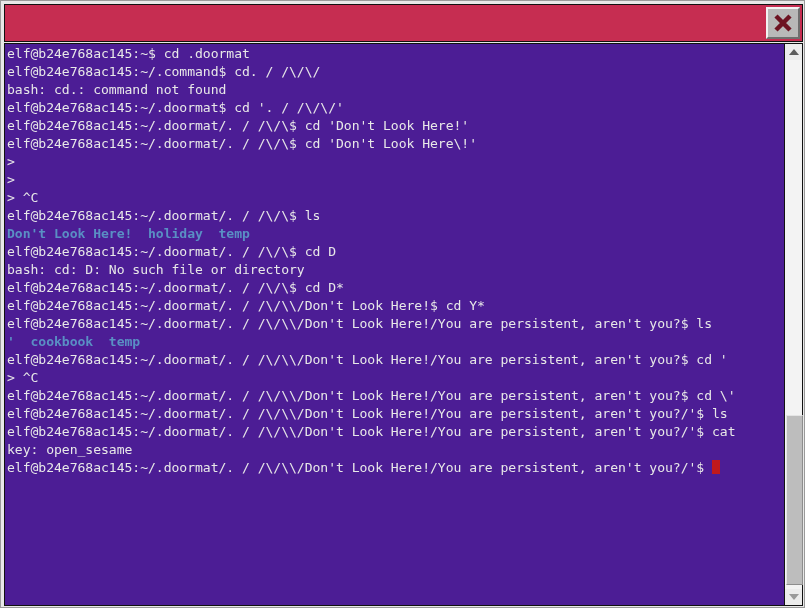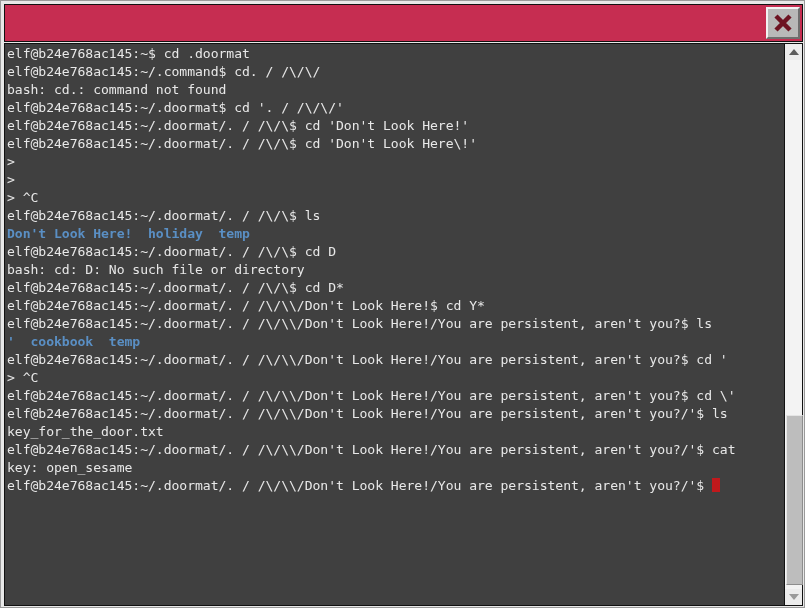--- a/index.html
+++ b/index.html
@@ -65,21 +65,21 @@
     top: 42px;
     width: 799px;
     height: 563px;
     box-sizing: border-box;
     background: #0f0f0f;
     border: 1px solid #111111;
     display: flex;
   }
   #screen {
     flex: 1 1 auto;
-    background: #404040;
+    background: #4c1d95;
     overflow: hidden;
     padding: 1px 0 0 2px;
     box-sizing: border-box;
   }
   .row {
     font-family: "DejaVu Sans Mono", monospace;
     font-size: 13.1px;
     line-height: 18px;
     height: 18px;
     white-space: pre;
@@ -177,21 +177,20 @@
         <div class="row"><span class="c-out">elf@b24e768ac145:~/.doormat/. / /\/\$ cd D</span></div>
         <div class="row"><span class="c-out">bash: cd: D: No such file or directory</span></div>
         <div class="row"><span class="c-out">elf@b24e768ac145:~/.doormat/. / /\/\$ cd D*</span></div>
         <div class="row"><span class="c-out">elf@b24e768ac145:~/.doormat/. / /\/\\/Don't Look Here!$ cd Y*</span></div>
         <div class="row"><span class="c-out">elf@b24e768ac145:~/.doormat/. / /\/\\/Don't Look Here!/You are persistent, aren't you?$ ls</span></div>
         <div class="row"><span class="c-dir">'  cookbook  temp</span></div>
         <div class="row"><span class="c-out">elf@b24e768ac145:~/.doormat/. / /\/\\/Don't Look Here!/You are persistent, aren't you?$ cd '</span></div>
         <div class="row"><span class="c-out">&gt; ^C</span></div>
         <div class="row"><span class="c-out">elf@b24e768ac145:~/.doormat/. / /\/\\/Don't Look Here!/You are persistent, aren't you?$ cd \'</span></div>
         <div class="row"><span class="c-out">elf@b24e768ac145:~/.doormat/. / /\/\\/Don't Look Here!/You are persistent, aren't you?/'$ ls</span></div>
-        <div class="row"><span class="c-out">key_for_the_door.txt</span></div>
         <div class="row"><span class="c-out">elf@b24e768ac145:~/.doormat/. / /\/\\/Don't Look Here!/You are persistent, aren't you?/'$ cat</span></div>
         <div class="row"><span class="c-out">key: open_sesame</span></div>
         <div class="row"><span class="c-out">elf@b24e768ac145:~/.doormat/. / /\/\\/Don't Look Here!/You are persistent, aren't you?/'$ </span><span class="cursor"></span></div>
       </div>
 
     <div id="scrollbar">
       <div class="sb-btn" id="sb-up">
         <span class="sb-arrow"></span>
       </div>
       <div id="sb-track">

